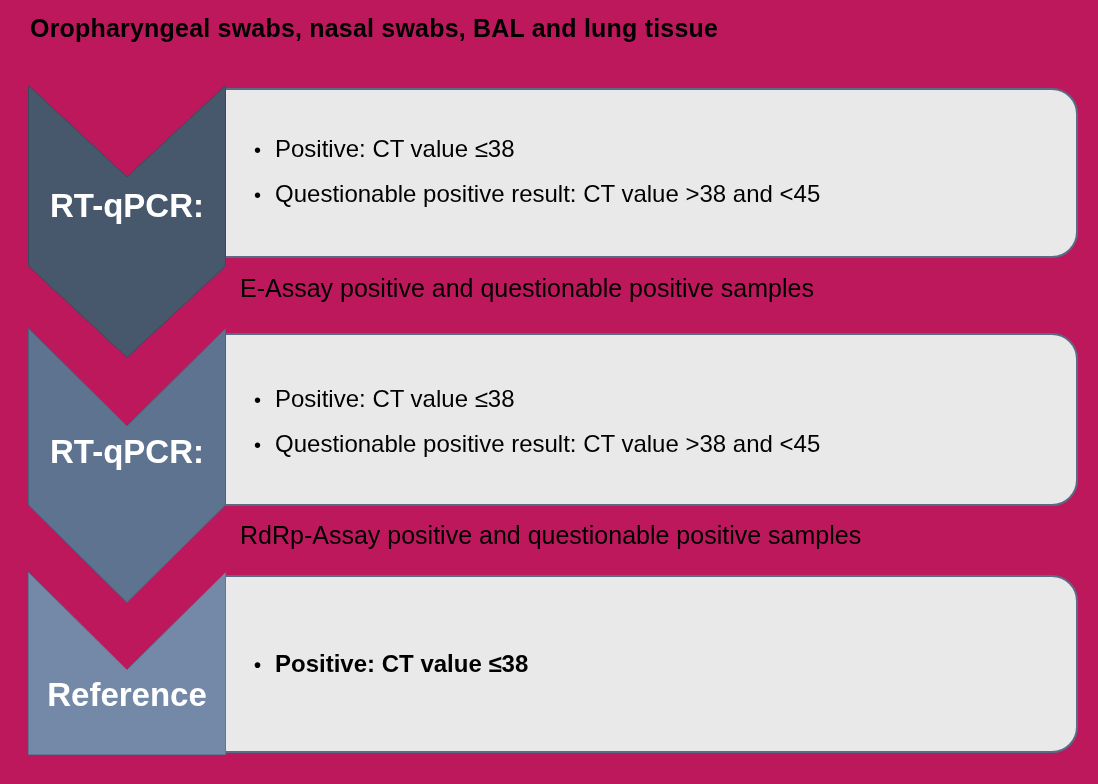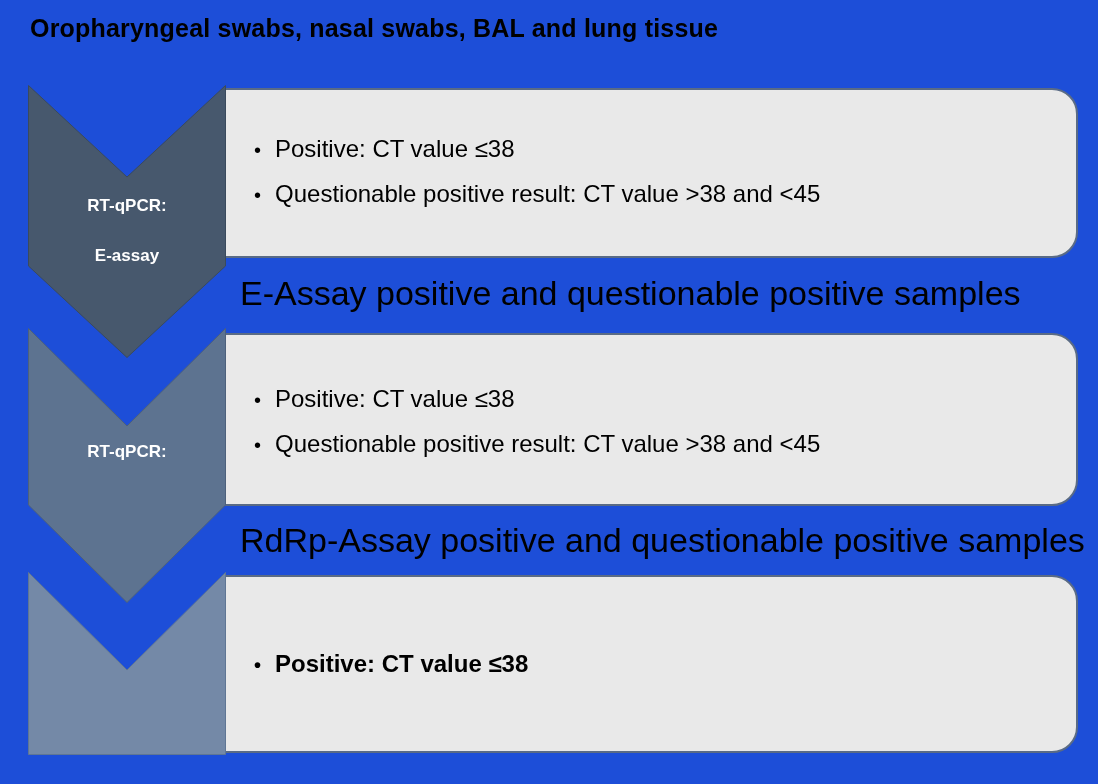--- a/index.html
+++ b/index.html
@@ -1,20 +1,20 @@
 <!DOCTYPE html>
 <html><head>
 <meta charset="utf-8">
 <style>
   html,body { margin:0; padding:0; background:#ffffff; }
   .canvas {
     position: relative;
     width: 1098px;
     height: 784px;
-    background: #1d4ed8;
+    background: #be185d;
     font-family: "Liberation Sans", sans-serif;
     color: #000000;
     overflow: hidden;
   }
   .title {
     position: absolute;
     left: 30px; top: 14px;
     margin: 0;
     font-size: 25px;
     font-weight: bold;
@@ -25,21 +25,21 @@
   .chev1 { top: 85px;  width: 198px; height: 273px; z-index: 3; }
   .chev2 { top: 328px; width: 198px; height: 275px; z-index: 3; }
   .chev3 { top: 572px; width: 198px; height: 183px; z-index: 3; }
   .chev-label {
     position: absolute;
     left: 28px; width: 198px;
     z-index: 4;
     text-align: center;
     color: #ffffff;
     font-weight: bold;
-    font-size: 17px;
+    font-size: 33px;
   }
   .chev-label1 { top: 181px; line-height: 50px; }
   .chev-label2 { top: 427px; line-height: 50px; }
   .chev-label3 { top: 678px; line-height: 33px; }
   .box {
     position: absolute;
     left: 222px; width: 856px;
     background: #e9e9e9;
     border: 2px solid #5a6b85;
     border-radius: 2px 26px 26px 2px;
@@ -62,41 +62,40 @@
   }
   .box3 .bullet { font-weight: bold; }
   .b-dot {
     flex: 0 0 auto;
     margin-right: 14px;
     font-size: 20px;
   }
   .connector {
     position: absolute;
     left: 240px;
-    font-size: 34px;
+    font-size: 25px;
     color: #000000;
     z-index: 2;
     white-space: nowrap;
   }
   .connector1 { top: 274px; }
   .connector2 { top: 521px; text-align: center; }
 </style>
 </head>
 <body>
 
 <div class="canvas">
 
   <h1 class="title">Oropharyngeal swabs, nasal swabs, BAL and lung tissue</h1>
 
   <svg class="chev chev1" viewBox="0 0 198 273" preserveAspectRatio="none">
     <polygon points="0.5,0.5 99,92 197.5,0.5 197.5,181 99,272.5 0.5,181" stroke-width="1" fill="#47586d" stroke="#3a4a5d"></polygon>
   </svg>
   <div class="chev-label chev-label1">
     <div>RT-qPCR:</div>
-    <div>E-assay</div>
   </div>
   <div class="box box1">
     <div class="bullet">
       <span class="b-dot">•</span>
       <span>Positive: CT value ≤38</span>
     </div>
     <div class="bullet">
       <span class="b-dot">•</span>
       <span>Questionable positive result: CT value &gt;38 and &lt;45</span>
     </div>
@@ -118,20 +117,21 @@
       <span class="b-dot">•</span>
       <span>Questionable positive result: CT value &gt;38 and &lt;45</span>
     </div>
   </div>
   <div class="connector connector2">RdRp-Assay positive and questionable positive samples</div>
 
   <svg class="chev chev3" viewBox="0 0 198 183" preserveAspectRatio="none">
     <polygon points="0.5,0.5 99,98 197.5,0.5 197.5,182.5 0.5,182.5" stroke-width="1" fill="#7489a7" stroke="#5f7694"></polygon>
   </svg>
   <div class="chev-label chev-label3">
+    <div>Reference</div>
   </div>
   <div class="box box3">
     <div class="bullet">
       <span class="b-dot">•</span>
       <span>Positive: CT value ≤38</span>
     </div>
   </div>
 
 </div>
 

